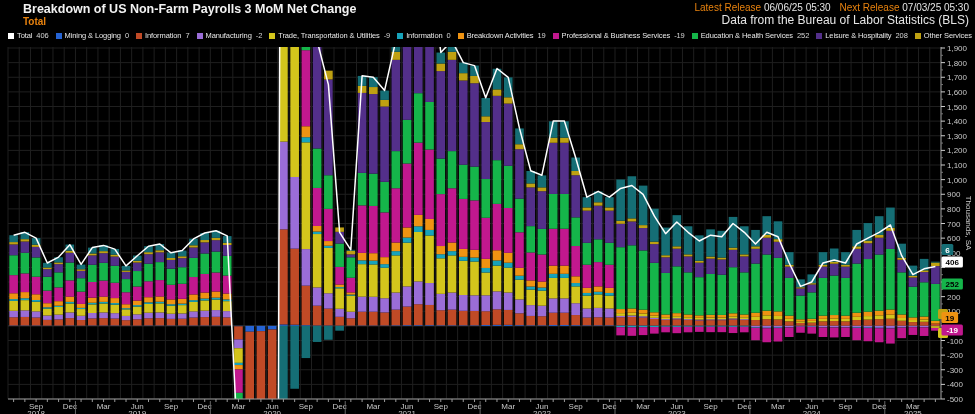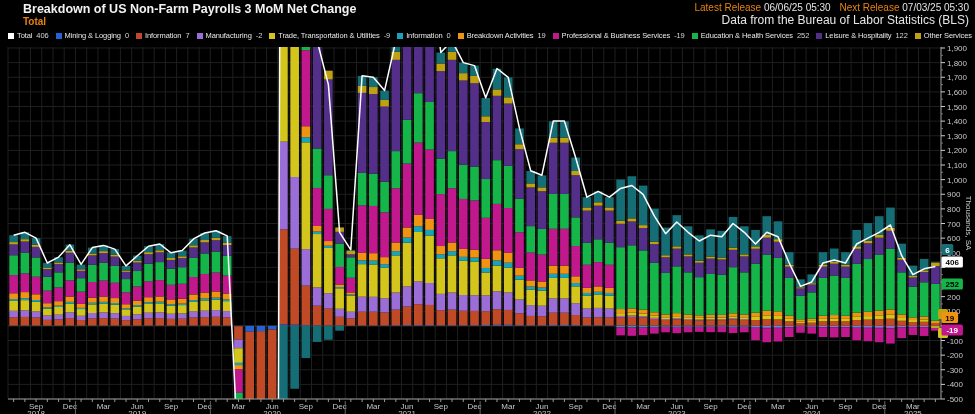--- a/index.html
+++ b/index.html
@@ -81,21 +81,21 @@
         <span class="val">-19</span>
       </span>
       <span class="leg">
         <span class="sw" style="background: rgb(21, 181, 74);"></span>
         <span>Education &amp; Health Services</span>
         <span class="val">252</span>
       </span>
       <span class="leg">
         <span class="sw" style="background: rgb(83, 47, 138);"></span>
         <span>Leisure &amp; Hospitality</span>
-        <span class="val">122</span>
+        <span class="val">208</span>
       </span>
       <span class="leg">
         <span class="sw" style="background: rgb(191, 161, 18);"></span>
         <span>Other Services</span>
       </span>
     </div>
   <svg id="chart" width="975" height="373">
       <defs>
         <clipPath id="plotclip">
           <rect x="8" y="4" width="933" height="352"></rect>

